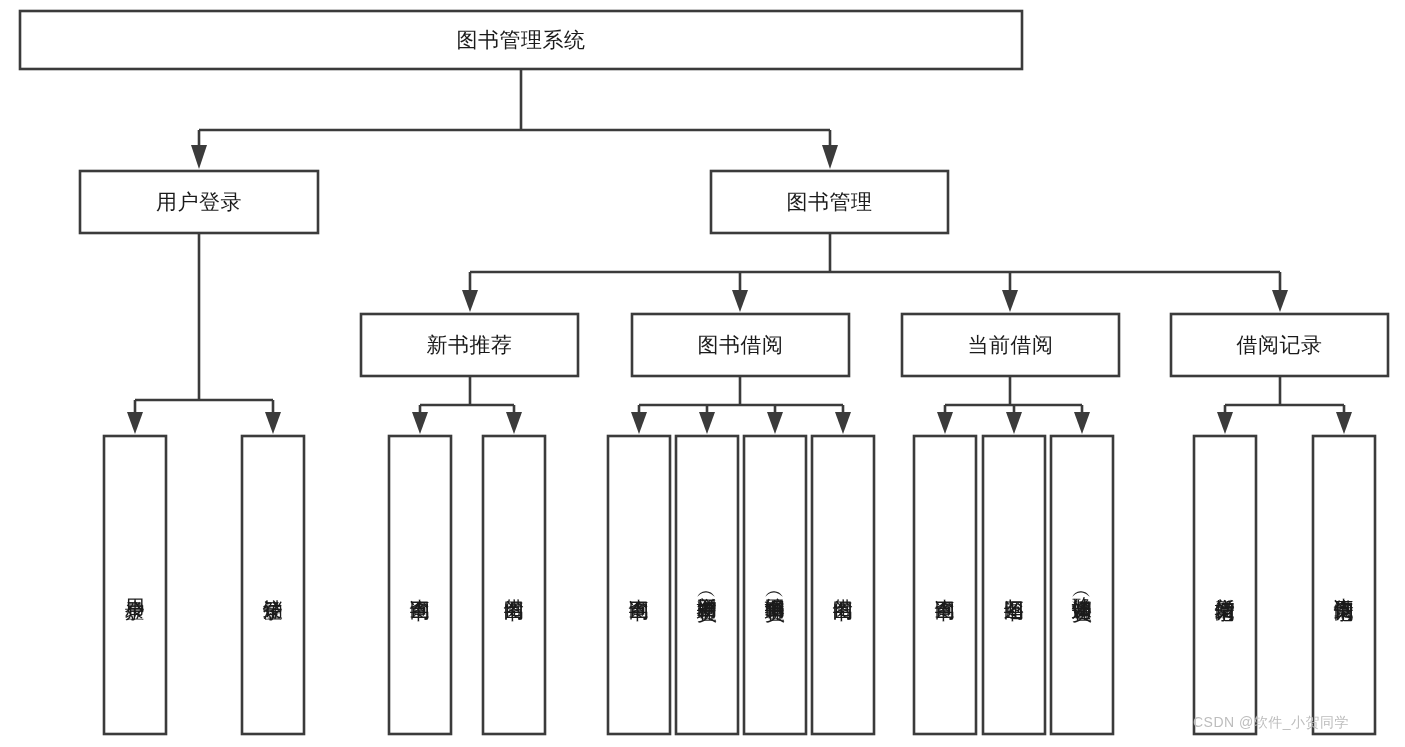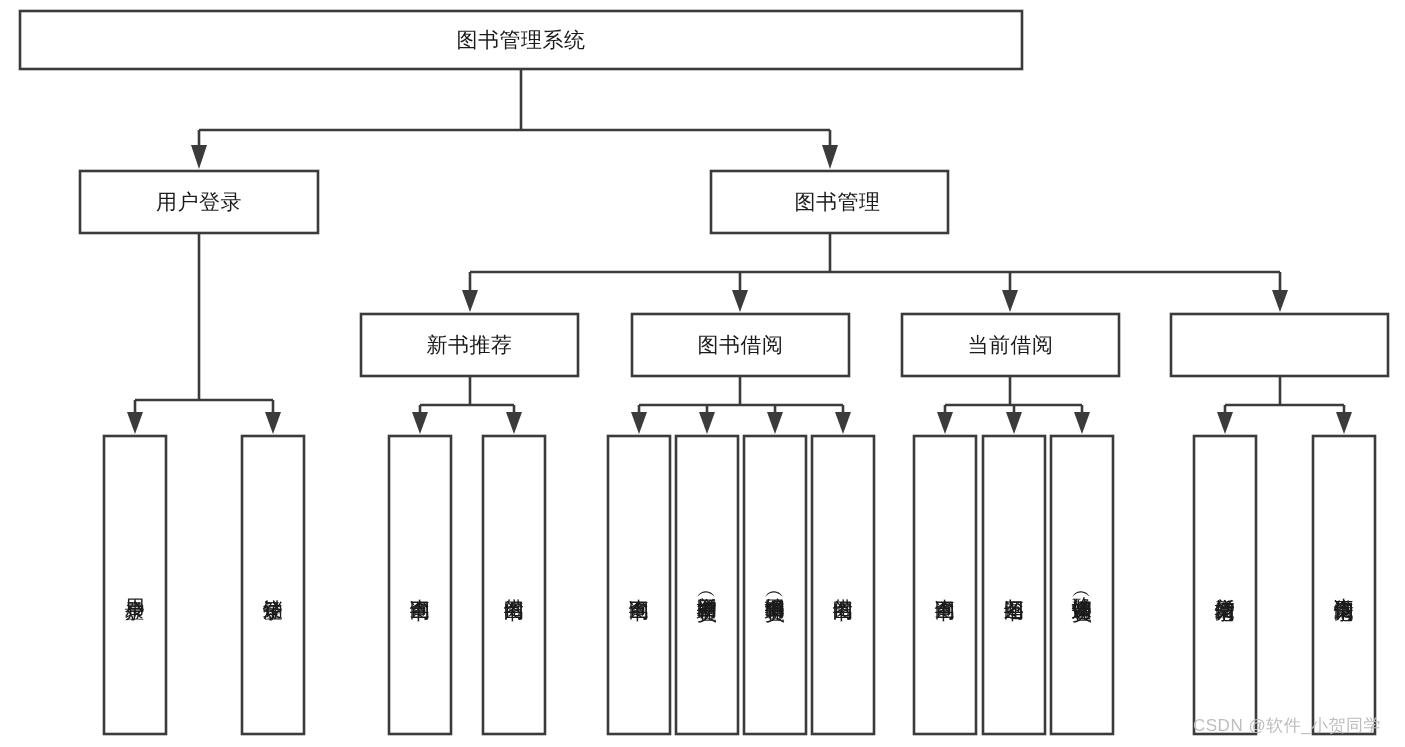--- a/index.html
+++ b/index.html
@@ -64,21 +64,21 @@
     line-height: 1.22;
     letter-spacing: 1px;
     writing-mode: vertical-rl;
     text-orientation: upright;
     pointer-events: none;
     overflow: hidden;
   }
   .watermark {
     position: absolute;
     color: #bdbdbd;
-    font-size: 17px;
+    font-size: 14px;
     letter-spacing: 0.5px;
     white-space: nowrap;
     pointer-events: none;
   }
 </style>
 </head>
 <body>
 
 <div id="diagram-root">
 
@@ -169,25 +169,26 @@
     <path class="link-line" d="M 1225 405 L 1225 412"></path>
     <path class="link-line" d="M 1344 405 L 1344 412"></path>
     <polygon class="arrow-head" points="1217,412 1233,412 1225,434"></polygon>
     <polygon class="arrow-head" points="1336,412 1352,412 1344,434"></polygon>
 
   </svg>
 
   <div class="node-label-h" style="left:20px; top:11px; width:1002px; height:58px;">图书管理系统</div>
 
   <div class="node-label-h" style="left:80px; top:171px; width:238px; height:62px;">用户登录</div>
-  <div class="node-label-h" style="left:711px; top:171px; width:237px; height:62px;padding-left:8px;">图书管理</div>
+  <div class="node-label-h" style="left:711px; top:171px; width:237px; height:62px;">图书管理</div>
 
   <div class="node-label-h" style="left:632px; top:314px; width:217px; height:62px;">图书借阅</div>
   <div class="node-label-h" style="left:361px; top:314px; width:217px; height:62px;">新书推荐</div>
   <div class="node-label-h" style="left:902px; top:314px; width:217px; height:62px;border-radius:24px;">当前借阅</div>
+  <div class="node-label-h" style="left:1171px; top:314px; width:217px; height:62px;">借阅记录</div>
 
   <div class="node-label-v" style="left:104px; top:436px; width:62px; height:298px;">用户登录</div>
   <div class="node-label-v" style="left:242px; top:436px; width:62px; height:298px;">注销登录</div>
 
   <div class="node-label-v" style="left:389px; top:436px; width:62px; height:298px;">查询图书</div>
   <div class="node-label-v" style="left:483px; top:436px; width:62px; height:298px;">借阅图书</div>
 
   <div class="node-label-v" style="left:608px; top:436px; width:62px; height:298px;">查询图书</div>
   <div class="node-label-v" style="left:676px; top:436px; width:62px; height:298px;">新增图书（管理员）</div>
   <div class="node-label-v" style="left:744px; top:436px; width:62px; height:298px;">编辑图书（管理员）</div>

